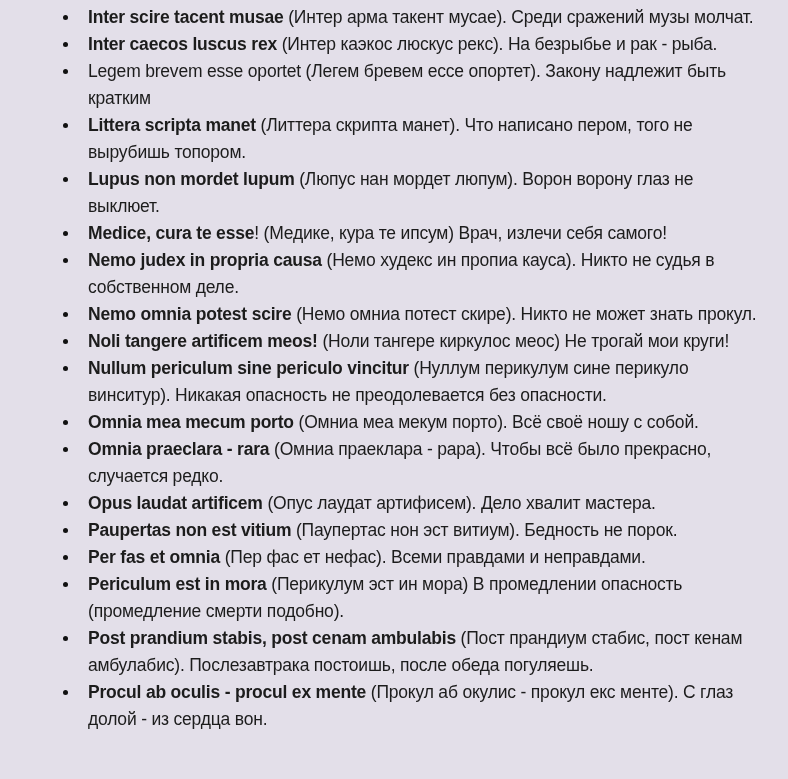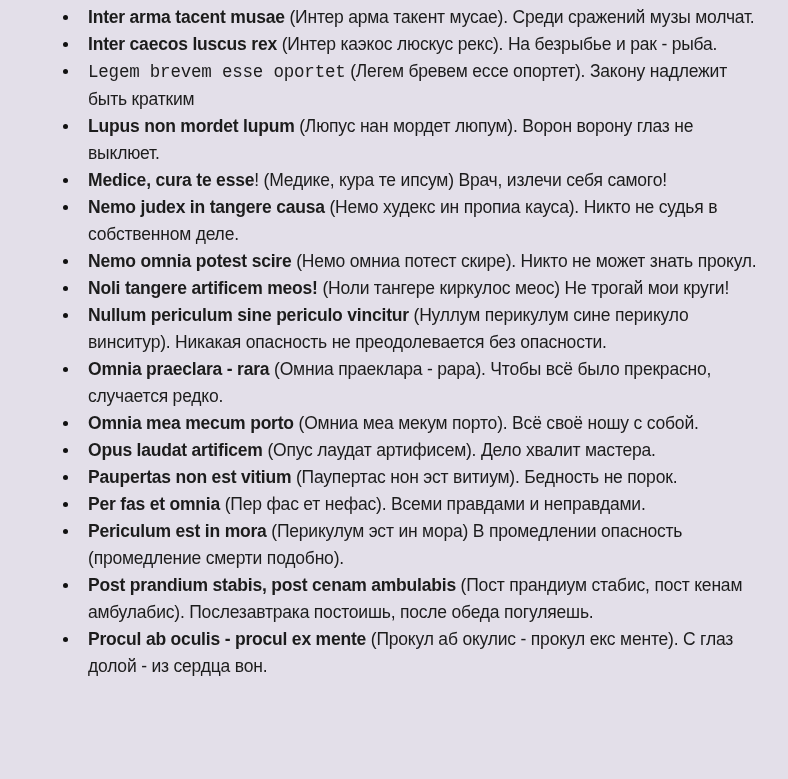--- a/index.html
+++ b/index.html
@@ -39,39 +39,39 @@
     width: 5px;
     height: 5px;
     border-radius: 50%;
     background: var(--bullet, #111);
   }
   .latin {
     font-weight: 700;
   }
   .latin.regular {
     font-weight: 400;
-    font-family: Liberation Mono, monospace;
   }
 </style>
 </head>
 <body style="--bg: #e3dfe9; --fg: #1c1c1c; --bullet: #111111;">
 
 <div class="page">
   <ul class="proverbs" id="proverbs-list">
-      <li><span class="bullet"></span><span class="latin">Inter arma tacent musae</span><span class="rest"> (Интер арма такент мусае). Среди сражений музы молчат.</span></li>
+      <li><span class="bullet"></span><span class="latin">Inter scire tacent musae</span><span class="rest"> (Интер арма такент мусае). Среди сражений музы молчат.</span></li>
       <li><span class="bullet"></span><span class="latin">Inter caecos luscus rex</span><span class="rest"> (Интер каэкос люскус рекс). На безрыбье и рак - рыба.</span></li>
       <li><span class="bullet"></span><span class="latin regular">Legem brevem esse oportet</span><span class="rest"> (Легем бревем ессе опортет). Закону надлежит быть кратким</span></li>
+      <li><span class="bullet"></span><span class="latin">Littera scripta manet</span><span class="rest"> (Литтера скрипта манет). Что написано пером, того не вырубишь топором.</span></li>
       <li><span class="bullet"></span><span class="latin">Lupus non mordet lupum</span><span class="rest"> (Люпус нан мордет люпум). Ворон ворону глаз не выклюет.</span></li>
       <li><span class="bullet"></span><span class="latin">Medice, cura te esse</span><span class="rest">! (Медике, кура те ипсум) Врач, излечи себя самого!</span></li>
-      <li><span class="bullet"></span><span class="latin">Nemo judex in tangere causa</span><span class="rest"> (Немо худекс ин пропиа кауса). Никто не судья в собственном деле.</span></li>
+      <li><span class="bullet"></span><span class="latin">Nemo judex in propria causa</span><span class="rest"> (Немо худекс ин пропиа кауса). Никто не судья в собственном деле.</span></li>
       <li><span class="bullet"></span><span class="latin">Nemo omnia potest scire</span><span class="rest"> (Немо омниа потест скире). Никто не может знать прокул.</span></li>
       <li><span class="bullet"></span><span class="latin">Noli tangere artificem meos!</span><span class="rest"> (Ноли тангере киркулос меос) Не трогай мои круги!</span></li>
       <li><span class="bullet"></span><span class="latin">Nullum periculum sine periculo vincitur</span><span class="rest"> (Нуллум перикулум сине перикуло винситур). Никакая опасность не преодолевается без опасности.</span></li>
+      <li><span class="bullet"></span><span class="latin">Omnia mea mecum porto</span><span class="rest"> (Омниа меа мекум порто). Всё своё ношу с собой.</span></li>
       <li><span class="bullet"></span><span class="latin">Omnia praeclara - rara</span><span class="rest"> (Омниа праеклара - рара). Чтобы всё было прекрасно, случается редко.</span></li>
-      <li><span class="bullet"></span><span class="latin">Omnia mea mecum porto</span><span class="rest"> (Омниа меа мекум порто). Всё своё ношу с собой.</span></li>
       <li><span class="bullet"></span><span class="latin">Opus laudat artificem</span><span class="rest"> (Опус лаудат артифисем). Дело хвалит мастера.</span></li>
       <li><span class="bullet"></span><span class="latin">Paupertas non est vitium</span><span class="rest"> (Паупертас нон эст витиум). Бедность не порок.</span></li>
       <li><span class="bullet"></span><span class="latin">Per fas et omnia</span><span class="rest"> (Пер фас ет нефас). Всеми правдами и неправдами.</span></li>
       <li><span class="bullet"></span><span class="latin">Periculum est in mora</span><span class="rest"> (Перикулум эст ин мора) В промедлении опасность (промедление смерти подобно).</span></li>
       <li><span class="bullet"></span><span class="latin">Post prandium stabis, post cenam ambulabis</span><span class="rest"> (Пост прандиум стабис, пост кенам амбулабис). Послезавтрака постоишь, после обеда погуляешь.</span></li>
       <li><span class="bullet"></span><span class="latin">Procul ab oculis - procul ex mente</span><span class="rest"> (Прокул аб окулис - прокул екс менте). С глаз долой - из сердца вон.</span></li>
     </ul>
 </div>
 
 </body></html>

